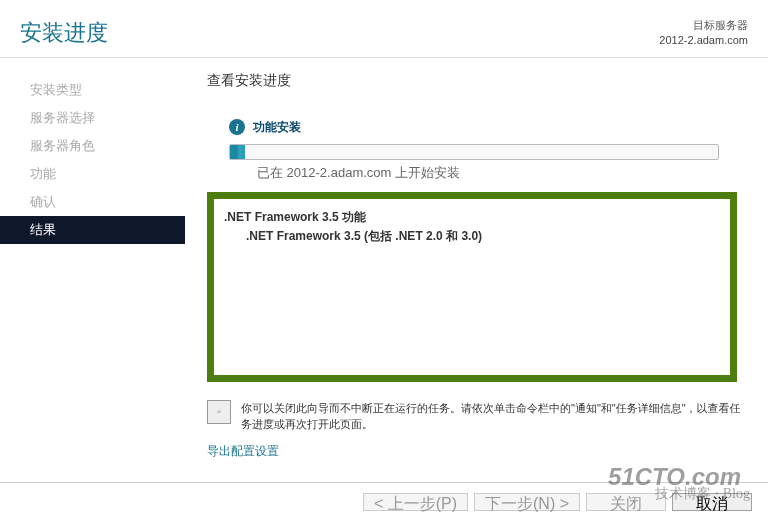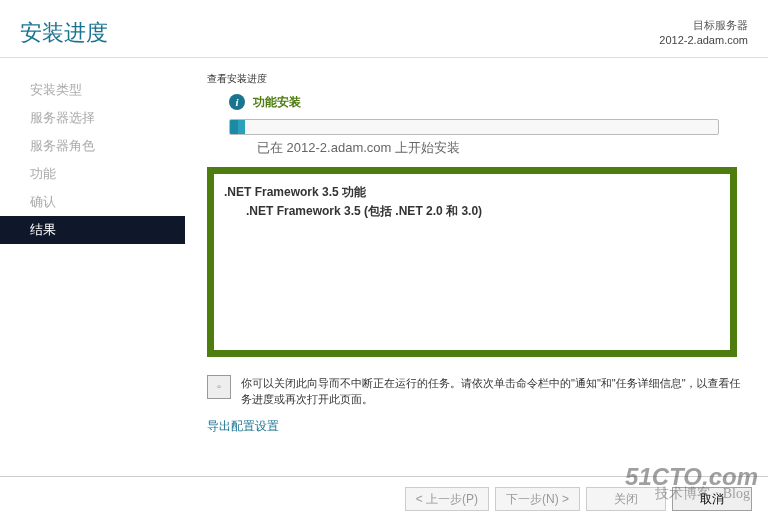--- a/index.html
+++ b/index.html
@@ -7,38 +7,38 @@
     .header { padding: 18px 20px 8px 20px; display: flex; justify-content: space-between; align-items: flex-start; }
     .title { font-size: 22px; color: #1a7490; font-weight: 300; }
     .server-info { text-align: right; font-size: 11px; color: #555; line-height: 1.4; }
     .server-name { color: #444; }
     .divider { border: none; border-top: 1px solid #ddd; margin: 0 0 0 0; }
     .main { display: flex; height: 400px; }
     .sidebar { width: 185px; padding: 18px 0 0 0; }
     .sidebar-item { padding: 5px 0 5px 30px; font-size: 13px; color: #aaa; cursor: default; }
     .sidebar-item.active { background: #0f172a; color: #fff; }
     .content { flex: 1; padding: 14px 20px 0 22px; }
-    .section-label { font-size: 10px; color: #333; margin-bottom: 8px; }
+    .section-label { font-size: 14px; color: #333; margin-bottom: 29px; }
     .info-row { display: flex; align-items: center; gap: 8px; margin-bottom: 8px; margin-left: 22px; }
     .info-icon { width: 16px; height: 16px; border-radius: 50%; background: #1a7490; color: #fff; display: flex; align-items: center; justify-content: center; font-size: 11px; font-weight: bold; font-style: italic; font-family: Georgia, serif; }
-    .info-text { font-size: 12px; color: #4d7c0f; font-weight: bold; }
+    .info-text { font-size: 12px; color: #0c4a6e; font-weight: bold; }
     .progress-bar { margin-left: 22px; width: 490px; height: 16px; border: 1px solid #bbb; border-radius: 2px; background: #f8f8f8; overflow: hidden; margin-bottom: 4px; }
     .progress-fill { height: 100%; background: repeating-linear-gradient(90deg, #1a8aa5, #1a8aa5 8px, #2aa0bb 8px, #2aa0bb 16px); width: 3%; }
     .progress-label { margin-left: 50px; font-size: 13px; color: #666; margin-bottom: 10px; }
     .feature-box { border: 7px solid #4d7c0f; padding: 10px 10px; width: 530px; height: 190px; font-size: 12px; }
     .feature-line1 { font-weight: bold; color: #333; }
     .feature-line2 { font-weight: bold; color: #333; padding-left: 22px; margin-top: 2px; }
     .note-row { display: flex; gap: 10px; margin-top: 18px; align-items: flex-start; }
     .note-icon { width: 24px; height: 24px; border: 1px solid #999; background: #eee; display: flex; align-items: center; justify-content: center; font-size: 10px; color: #666; flex-shrink: 0; }
     .note-text { font-size: 11px; color: #333; line-height: 1.5; }
     .export-link { color: #1a7490; font-size: 12px; margin-top: 10px; display: inline-block; cursor: pointer; }
     .footer { position: absolute; bottom: 10px; left: 0; right: 0; border-top: 1px solid #ccc; padding: 10px 16px 0 0; display: flex; justify-content: flex-end; gap: 6px; }
-    .btn { min-width: 80px; height: 24px; padding: 0 10px; font-size: 12px; border: 1px solid #a0a0a0; background: #efefef; cursor: pointer; }
+    .btn { min-width: 80px; height: 18px; padding: 0 10px; font-size: 16px; border: 1px solid #a0a0a0; background: #efefef; cursor: pointer; }
     .btn:disabled { color: #999; background: #f5f5f5; border-color: #ccc; cursor: default; }
-    .watermark { position: absolute; right: 10px; bottom: 30px; font-size: 24px; font-weight: bold; font-style: italic; color: rgba(80,80,80,0.55); pointer-events: none; font-family: Arial, sans-serif; }
+    .watermark { position: absolute; right: 27px; bottom: 30px; font-size: 24px; font-weight: bold; font-style: italic; color: rgba(80,80,80,0.55); pointer-events: none; font-family: Arial, sans-serif; }
     .watermark-sub { position: absolute; right: 18px; bottom: 18px; font-size: 14px; color: rgba(80,80,80,0.5); pointer-events: none; font-family: "KaiTi", serif; }
   </style>
 </head>
 <body>
 
 <div class="header">
   <div class="title">安装进度</div>
   <div class="server-info">
     <div>目标服务器</div>
     <div class="server-name">2012-2.adam.com</div>

